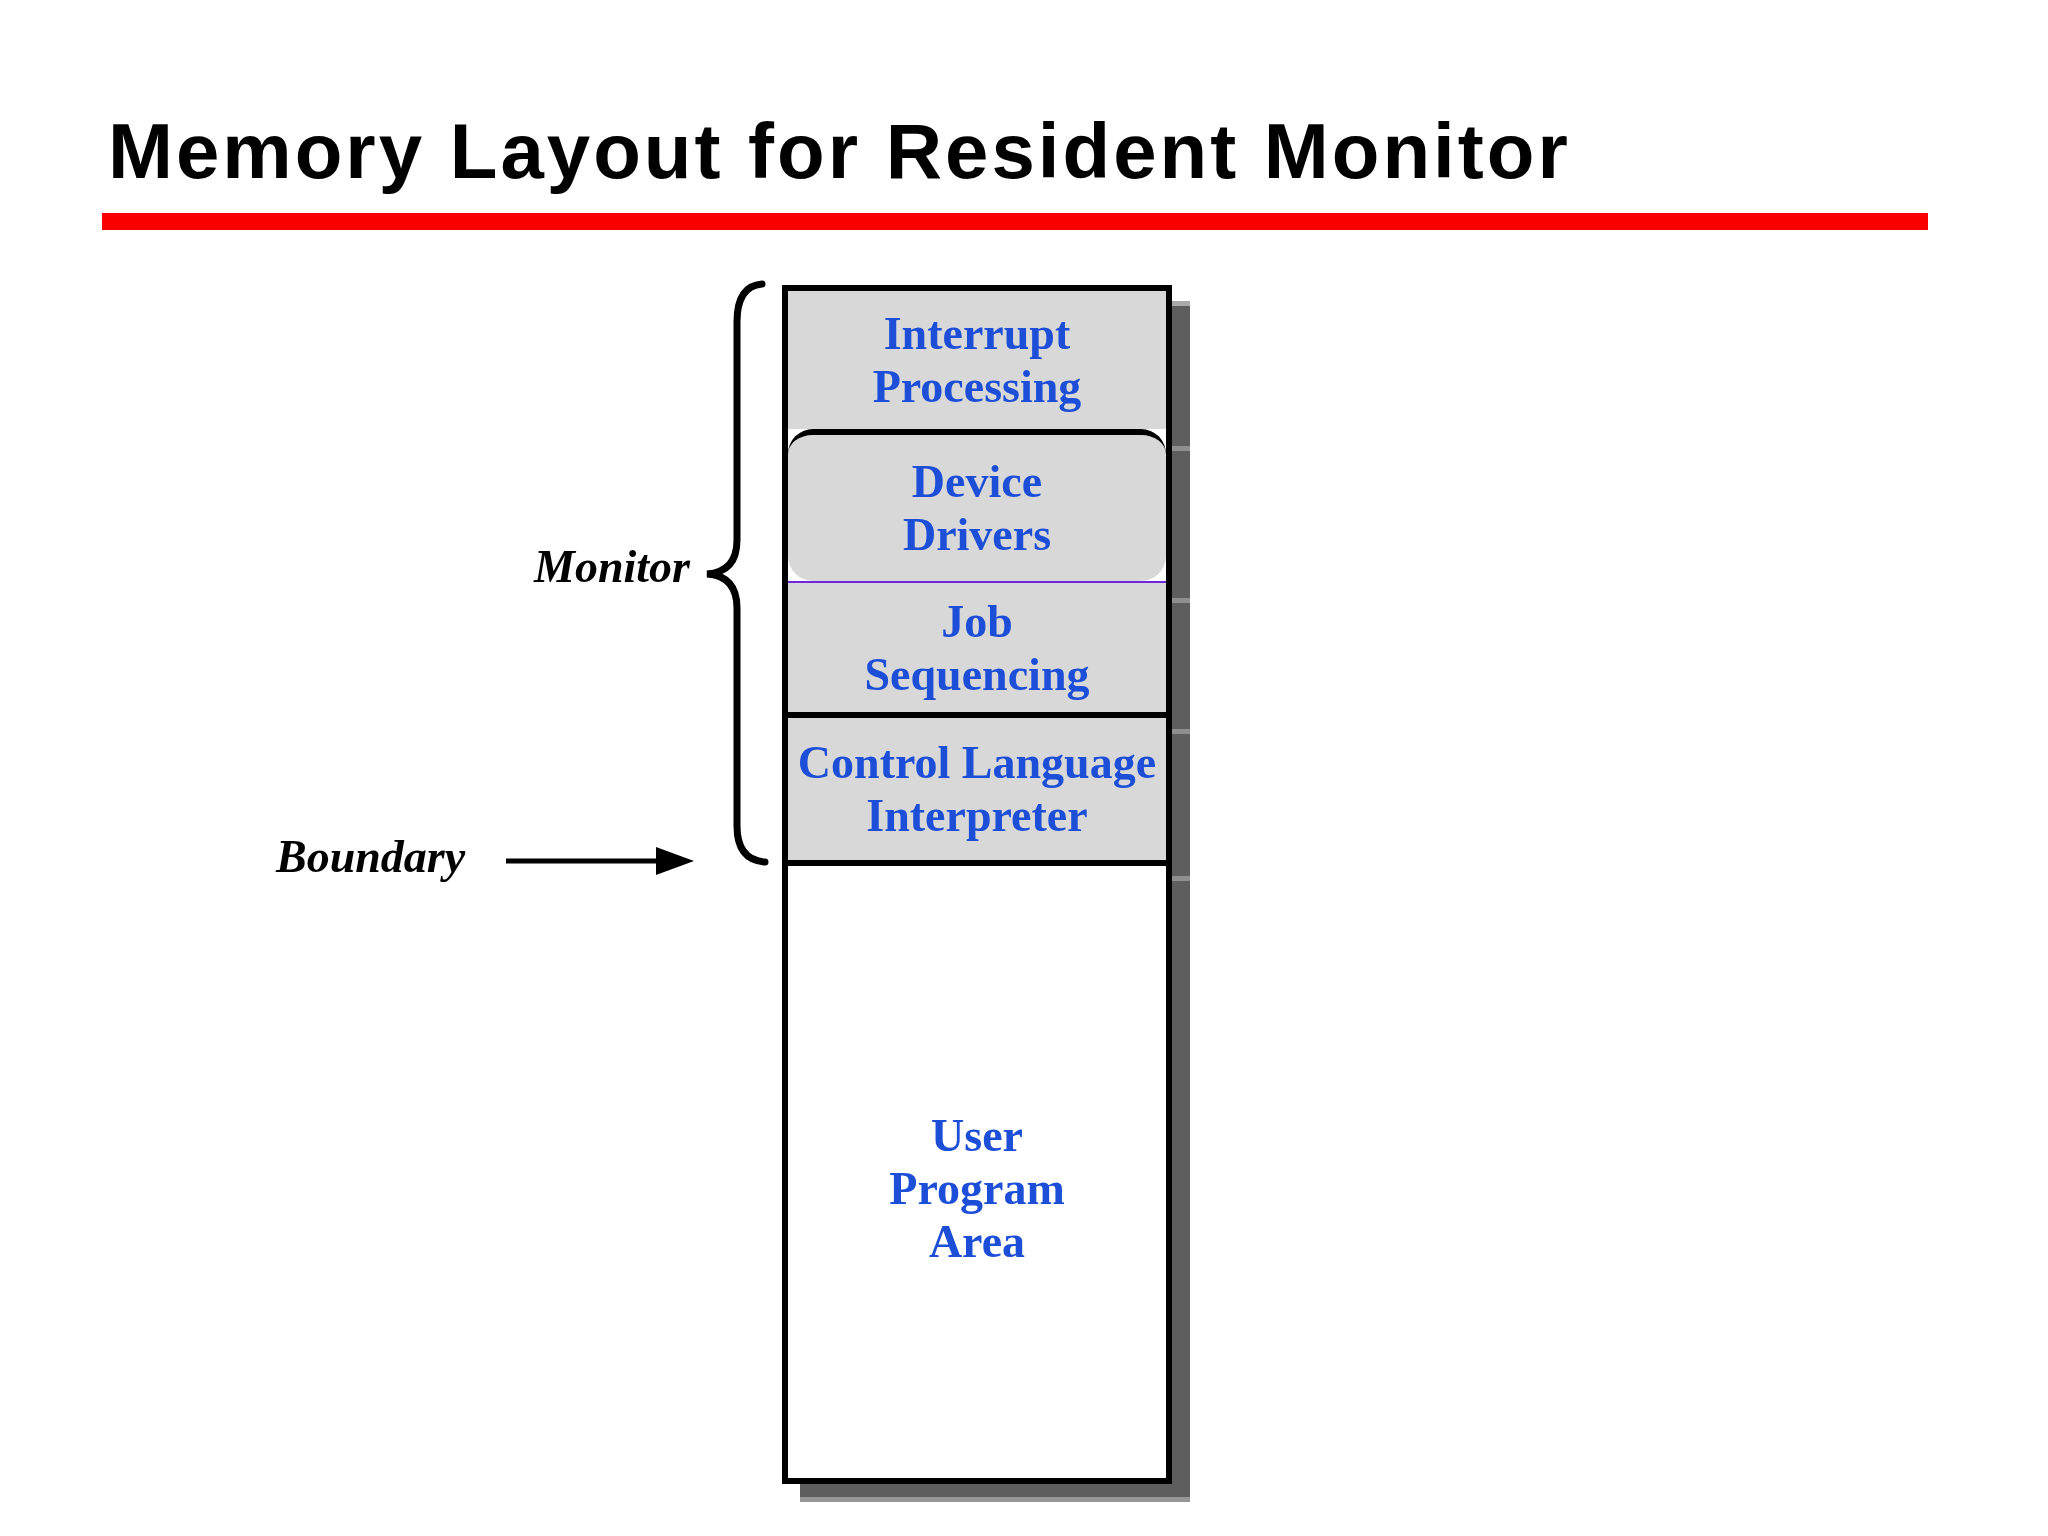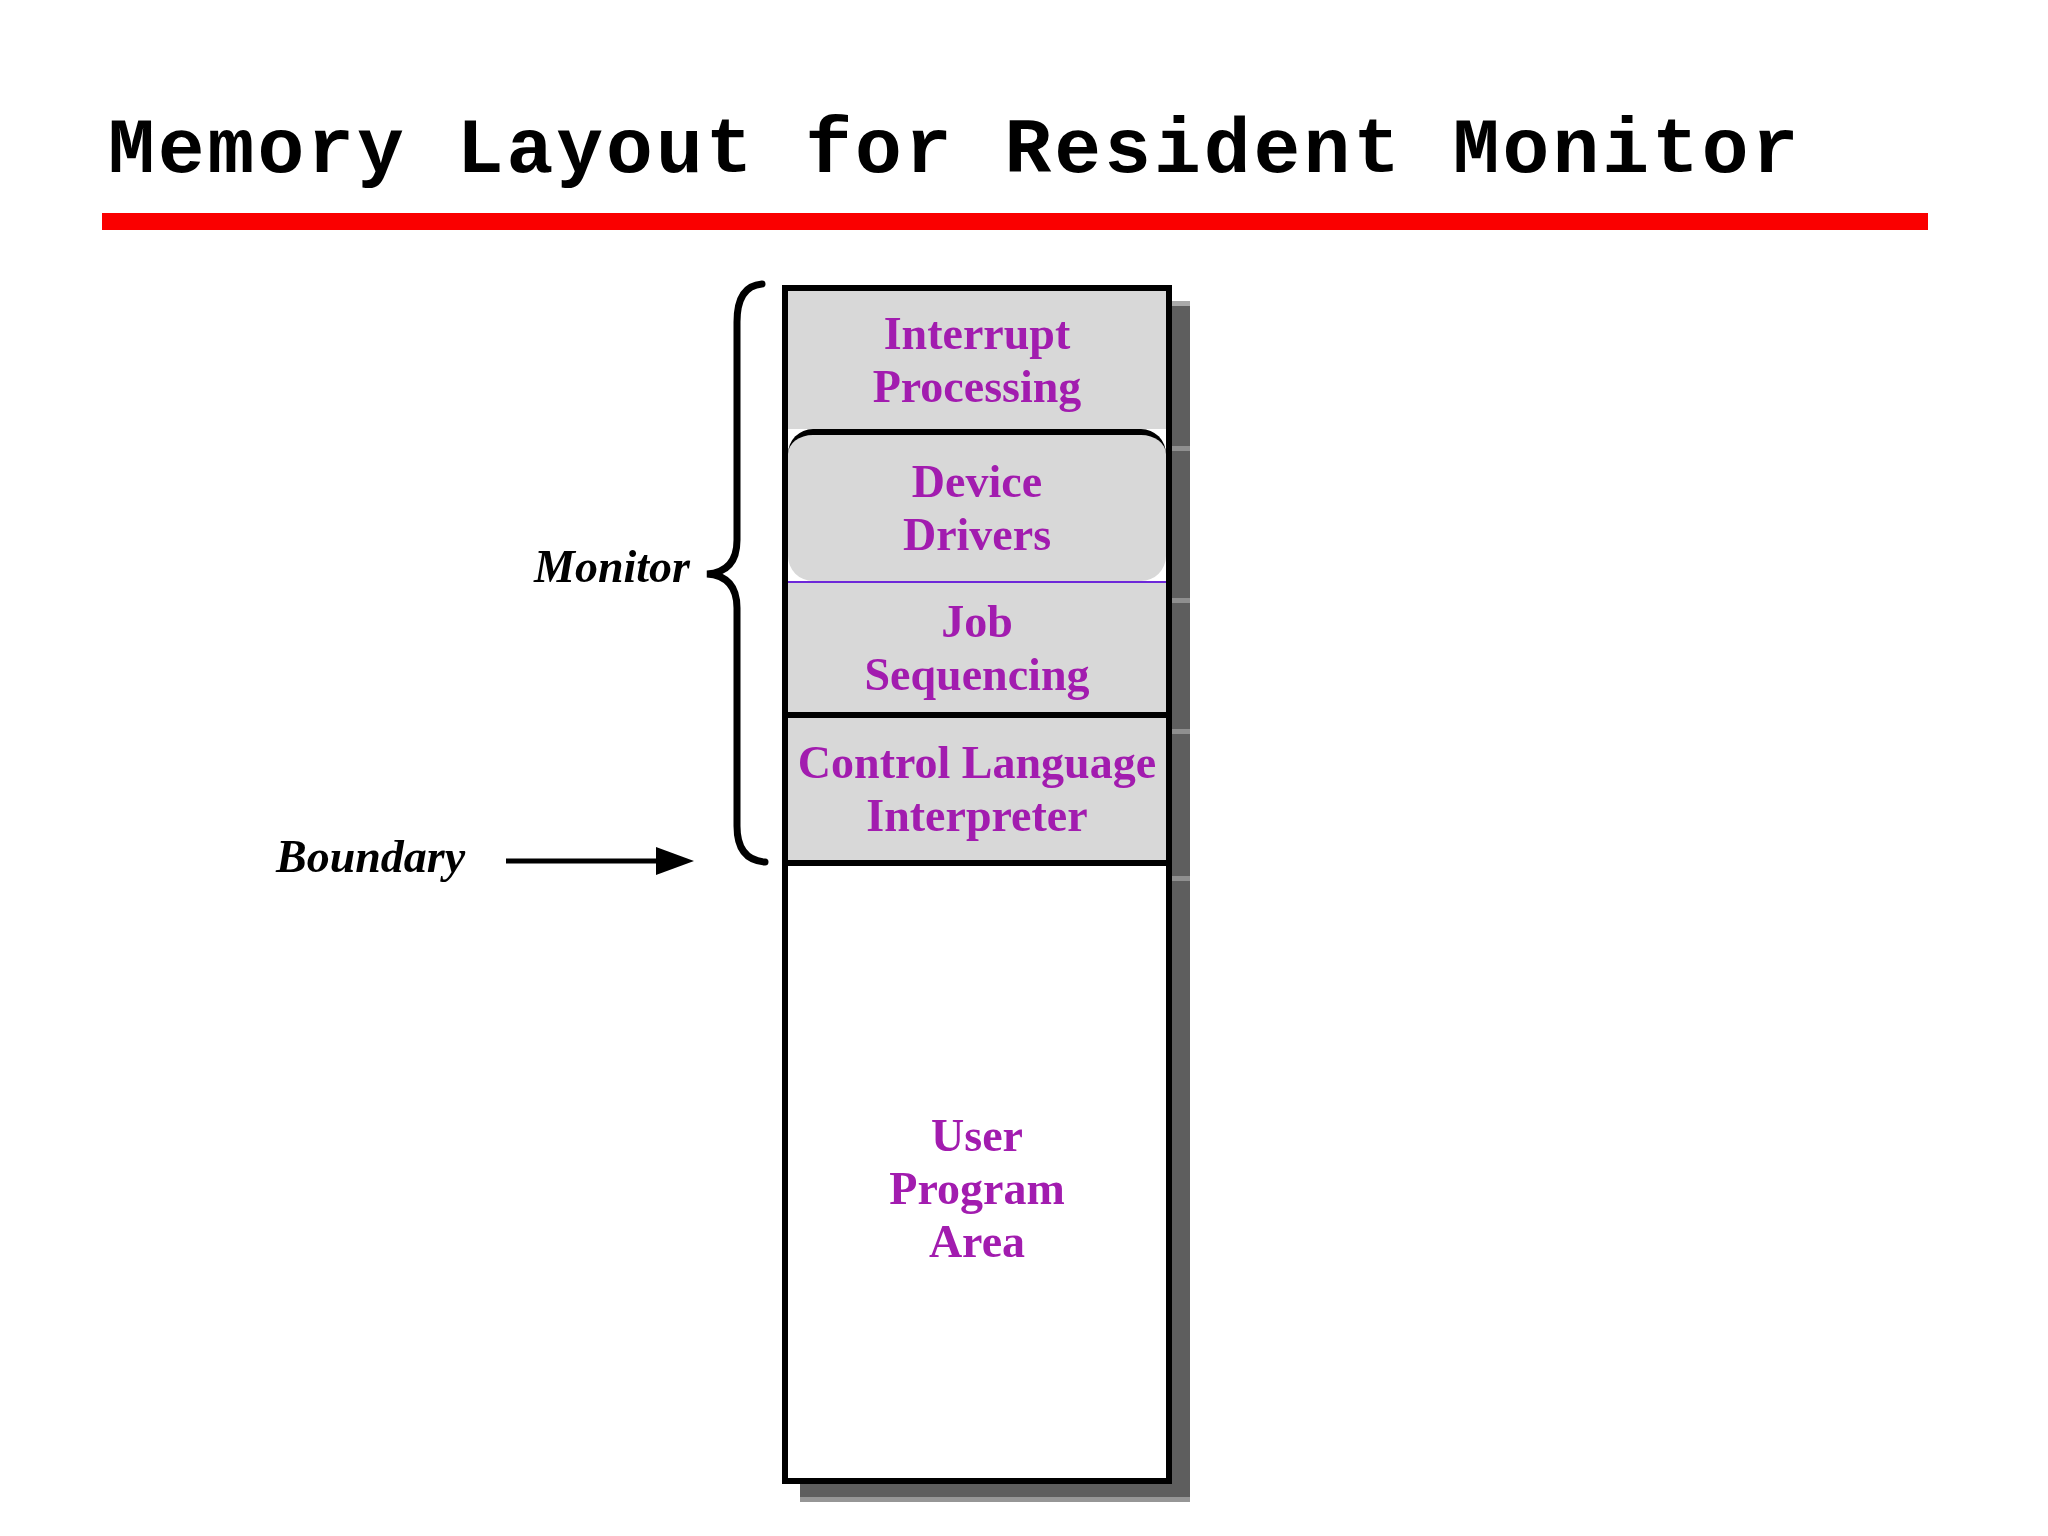--- a/index.html
+++ b/index.html
@@ -2,21 +2,21 @@
 <html><head>
 <meta charset="utf-8">
 <style>
   html,body{margin:0;padding:0;background:#ffffff;}
   body{position:relative;width:2048px;height:1536px;overflow:hidden;
        font-family:"Liberation Serif", serif;}
 
   
   .title{
     position:absolute;left:108px;top:112px;margin:0;
-    font-family:Liberation Mono, monospace;
+    font-family:Liberation Sans, sans-serif;
     font-weight:bold;font-size:78px;line-height:1.0;letter-spacing:3px;
     color:#000;white-space:nowrap;
   }
   .title-rule{
     position:absolute;left:102px;top:213px;width:1826px;height:17px;
     background:#fa0000;
   }
 
   
   .shadow{
@@ -34,21 +34,21 @@
 
   
   .stack{
     position:absolute;left:782px;top:285px;width:390px;height:1199px;
     box-sizing:border-box;border:6px solid #000;background:#fff;
     display:flex;flex-direction:column;
   }
   .block{
     box-sizing:border-box;
     display:flex;flex-direction:column;align-items:center;justify-content:center;
-    text-align:center;color:#a21caf;
+    text-align:center;color:#1d4ed8;
     font-family:"Liberation Serif", serif;font-weight:bold;
     font-size:46px;line-height:53px;
   }
   .block span{display:block;white-space:nowrap;}
   .gray{background:#d8d8d8;}
   .b1{height:138px;}
   .b2{height:152px;border-top:6px solid #000;border-radius:25px;}
   .b3{height:131px;border-top:2px solid #6d28d9;}
   .b4{height:148px;border-top:6px solid #000;}
   .b5{height:618px;border-top:6px solid #000;background:#ffffff;padding-top:32px;}

